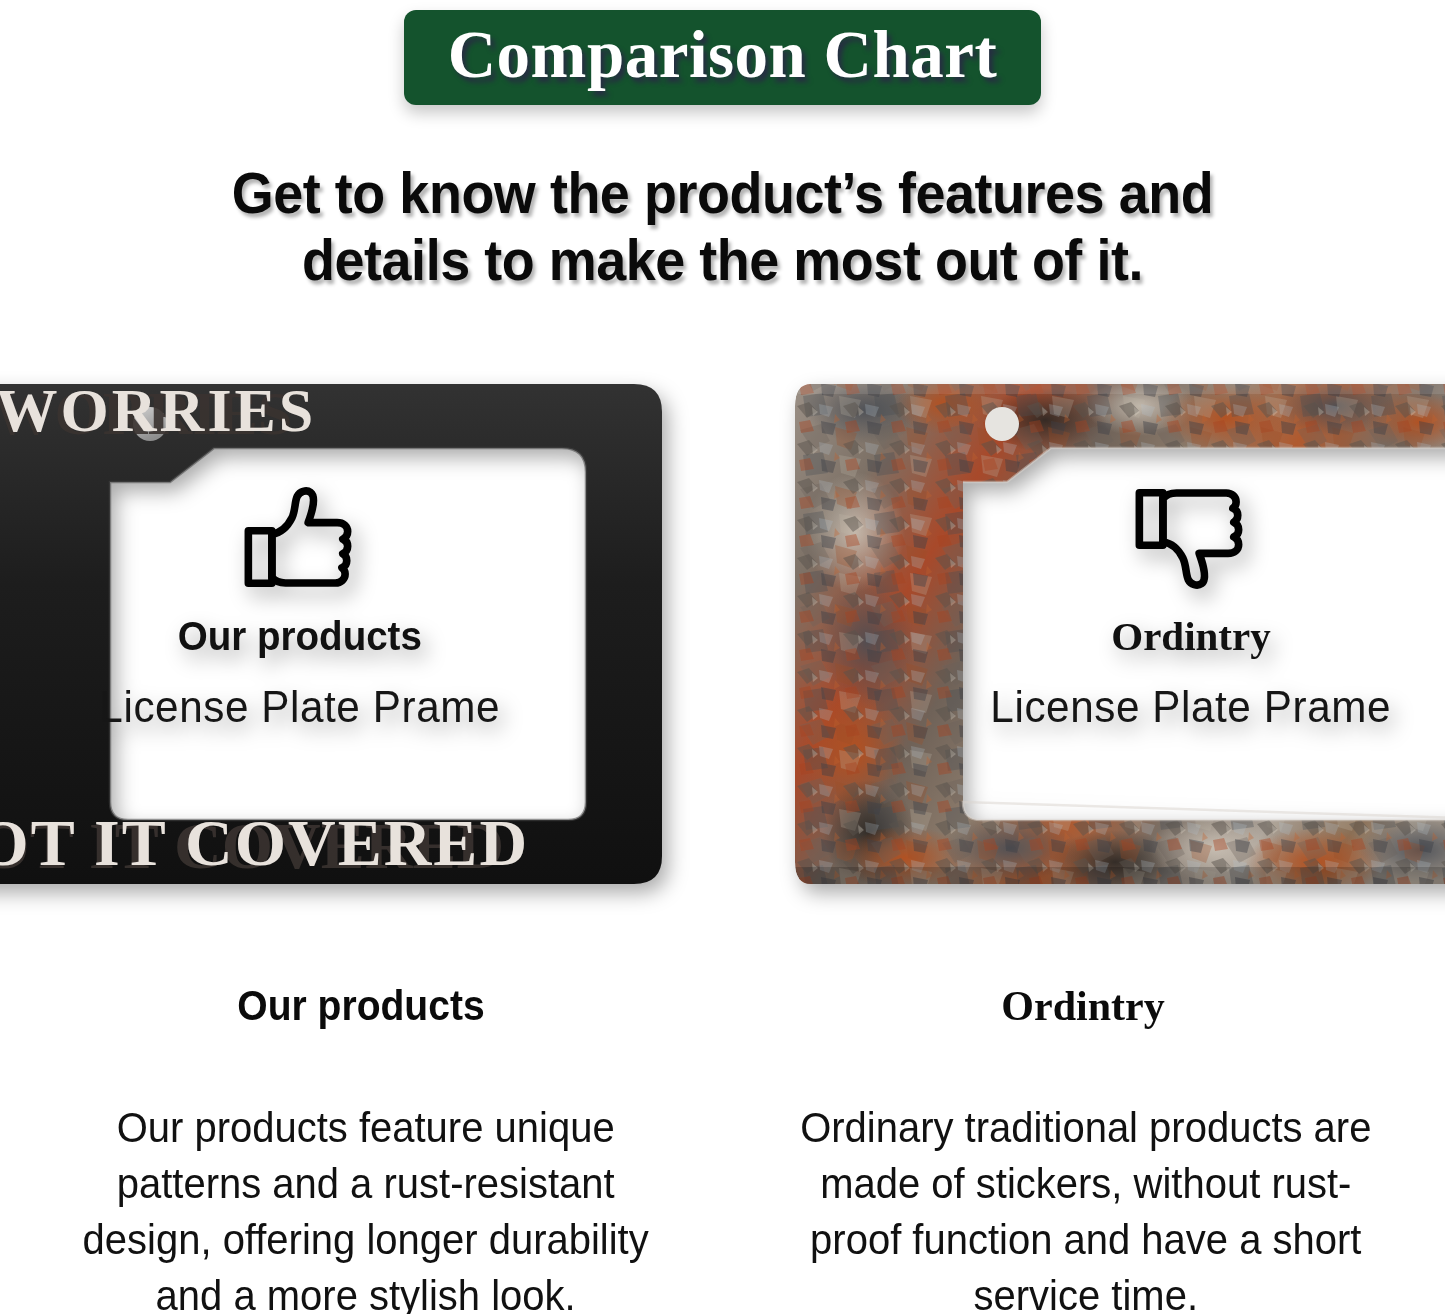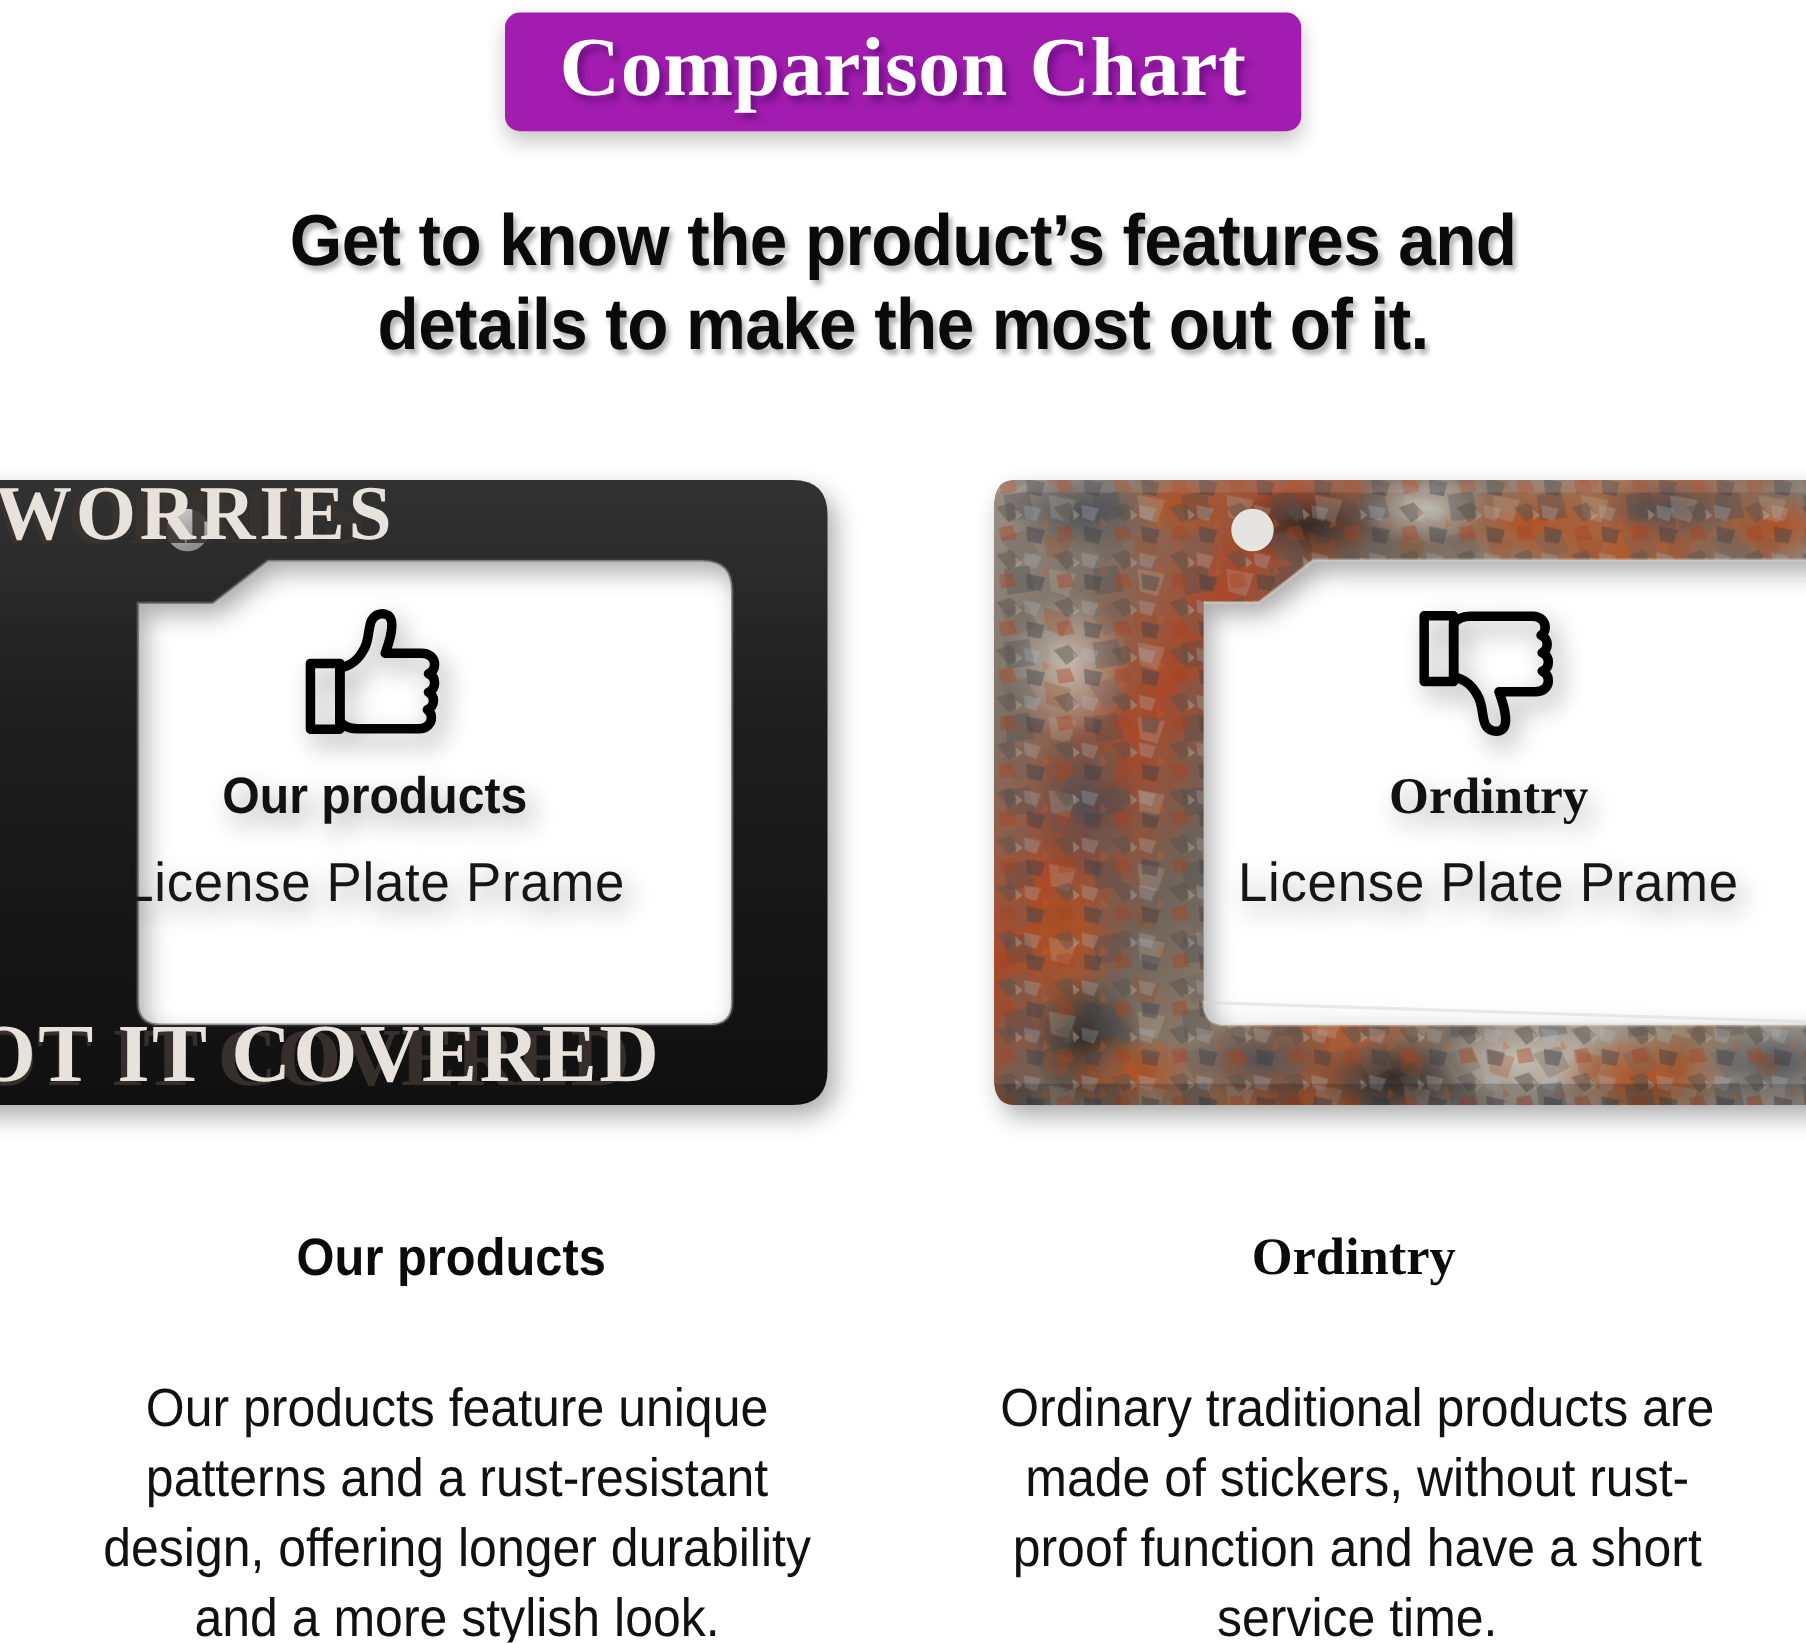--- a/index.html
+++ b/index.html
@@ -18,21 +18,21 @@
 
   
   .banner-wrap {
     position: absolute;
     left: 0; right: 0;
     top: 10px;
     display: flex;
     justify-content: center;
   }
   .banner {
-    background: #a21caf;
+    background: #14532d;
     border-radius: 12px;
     padding: 9px 44px 15px 44px;
     box-shadow: 0 8px 16px rgba(0,0,0,0.22);
   }
   .banner-text {
     font-family: "Liberation Serif", "DejaVu Serif", serif;
     font-weight: bold;
     font-size: 67px;
     line-height: 1.06;
     color: #ffffff;

